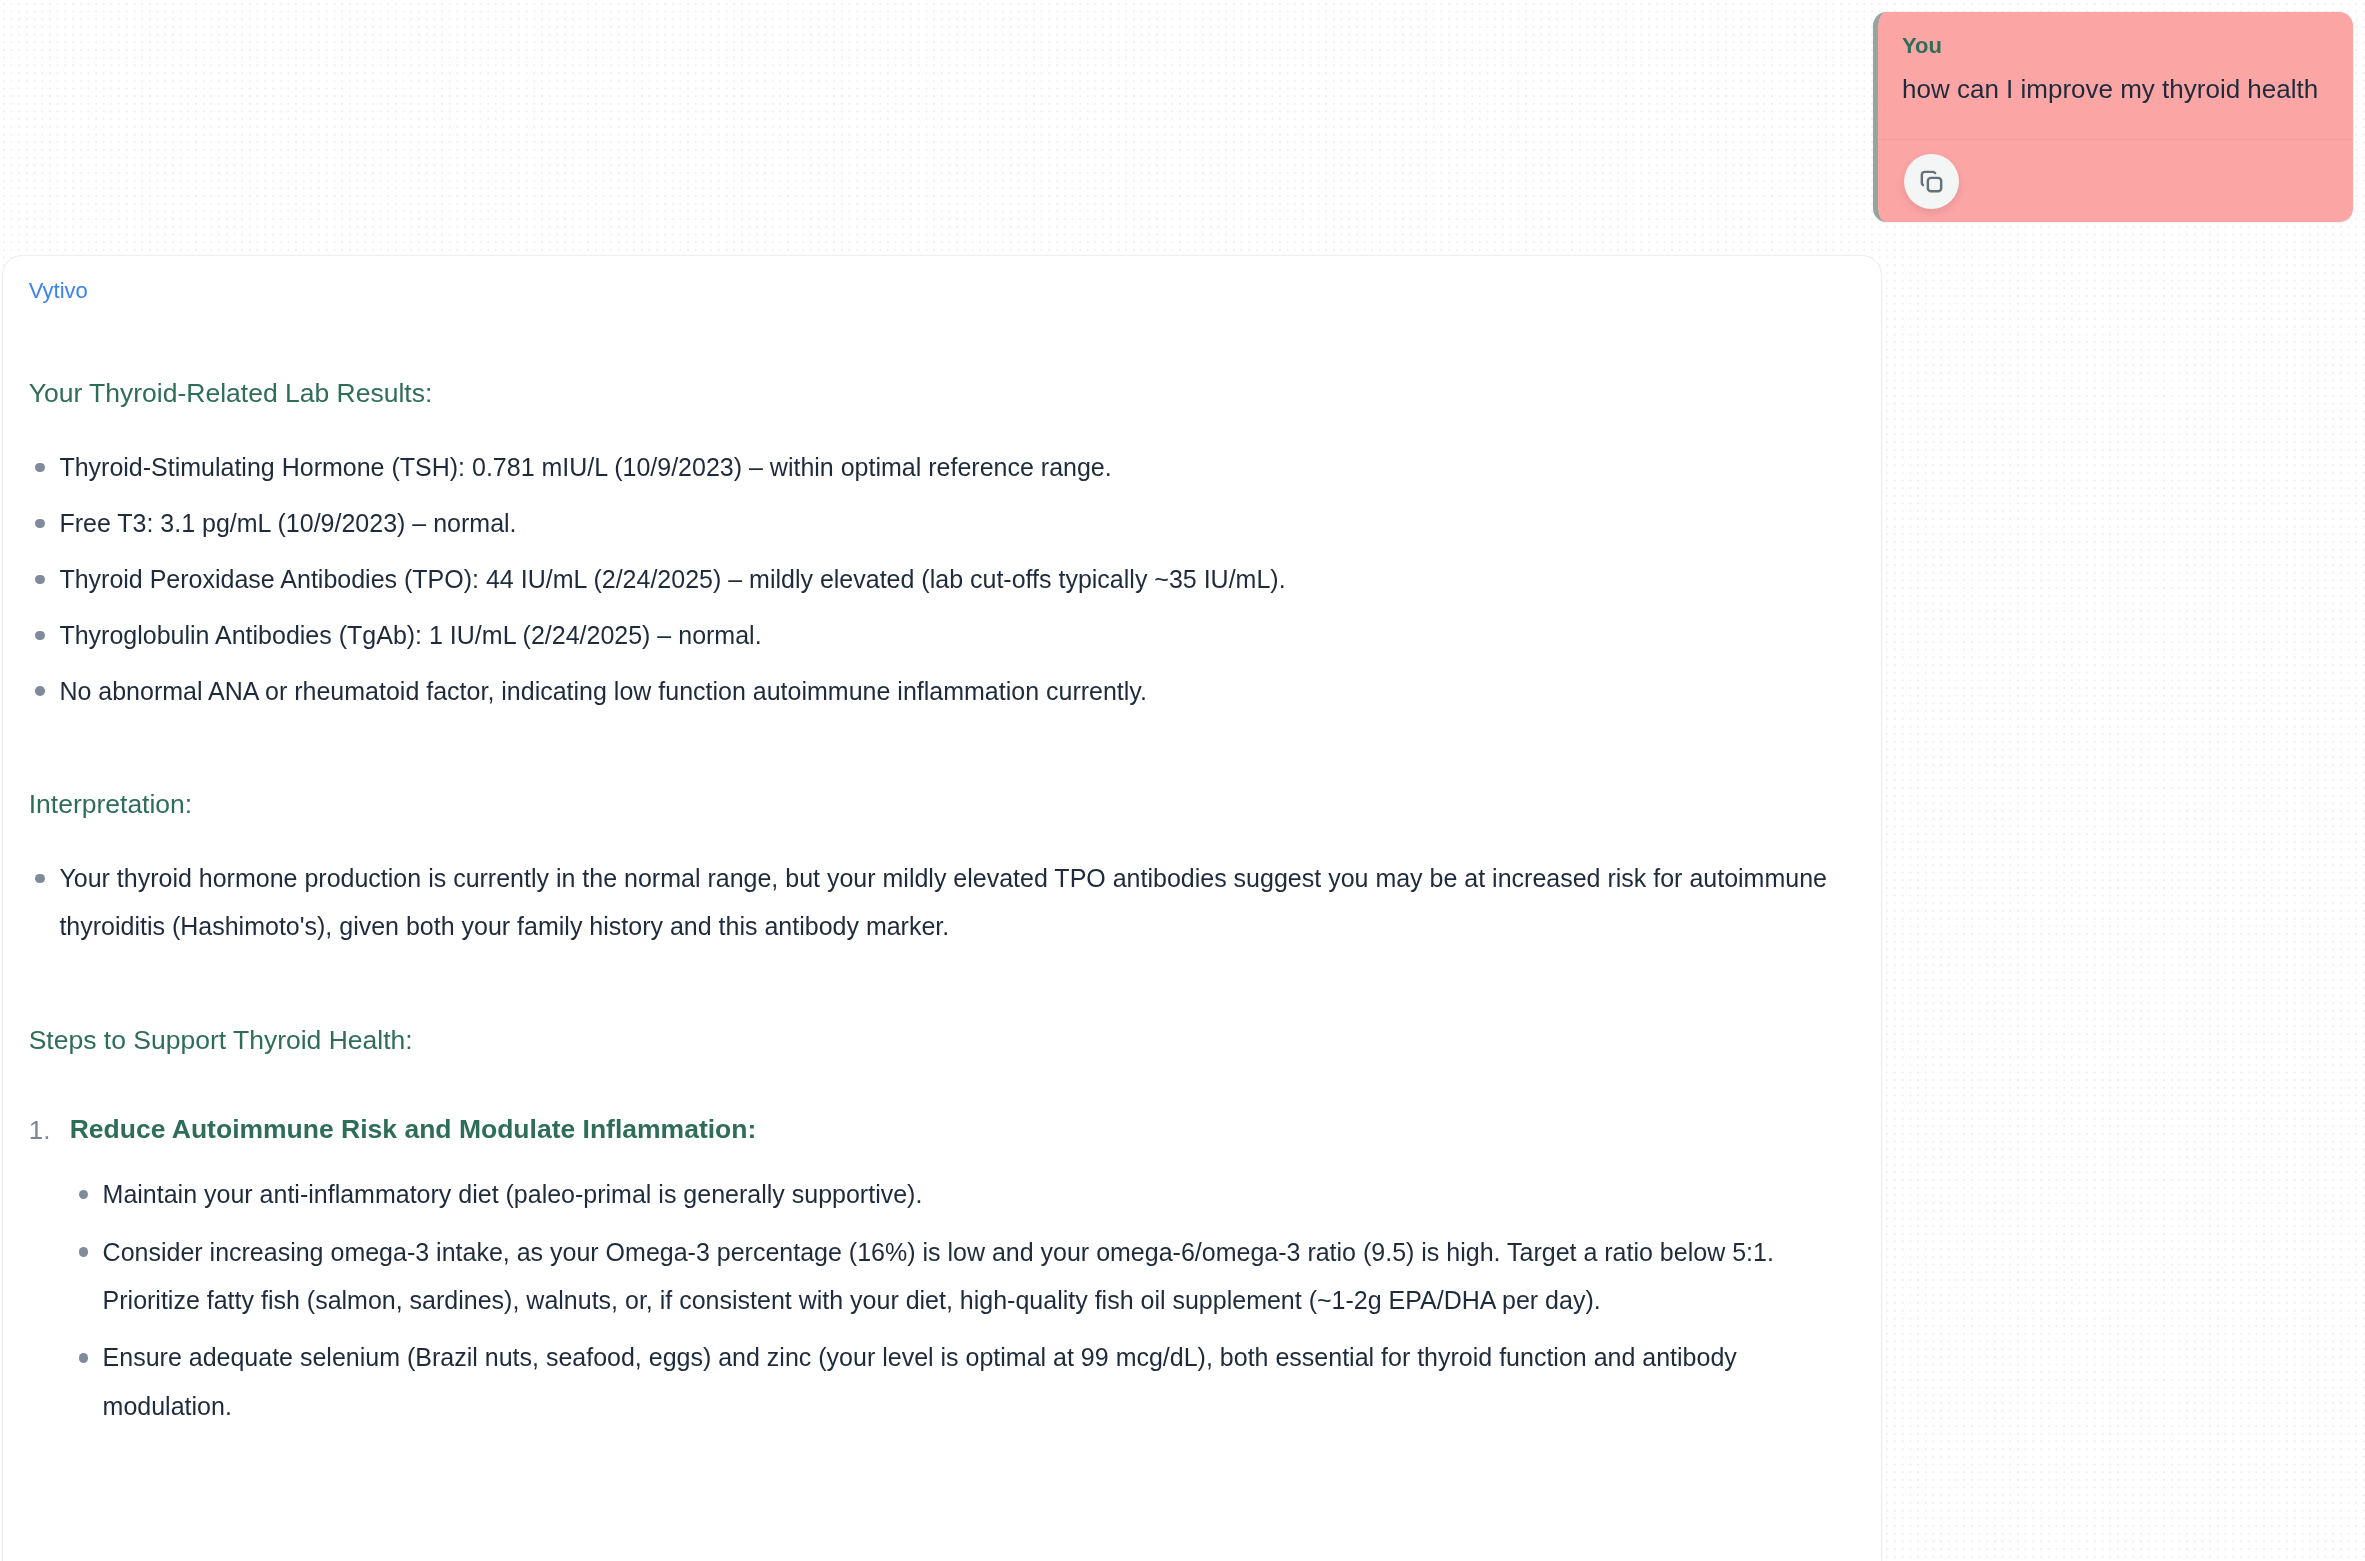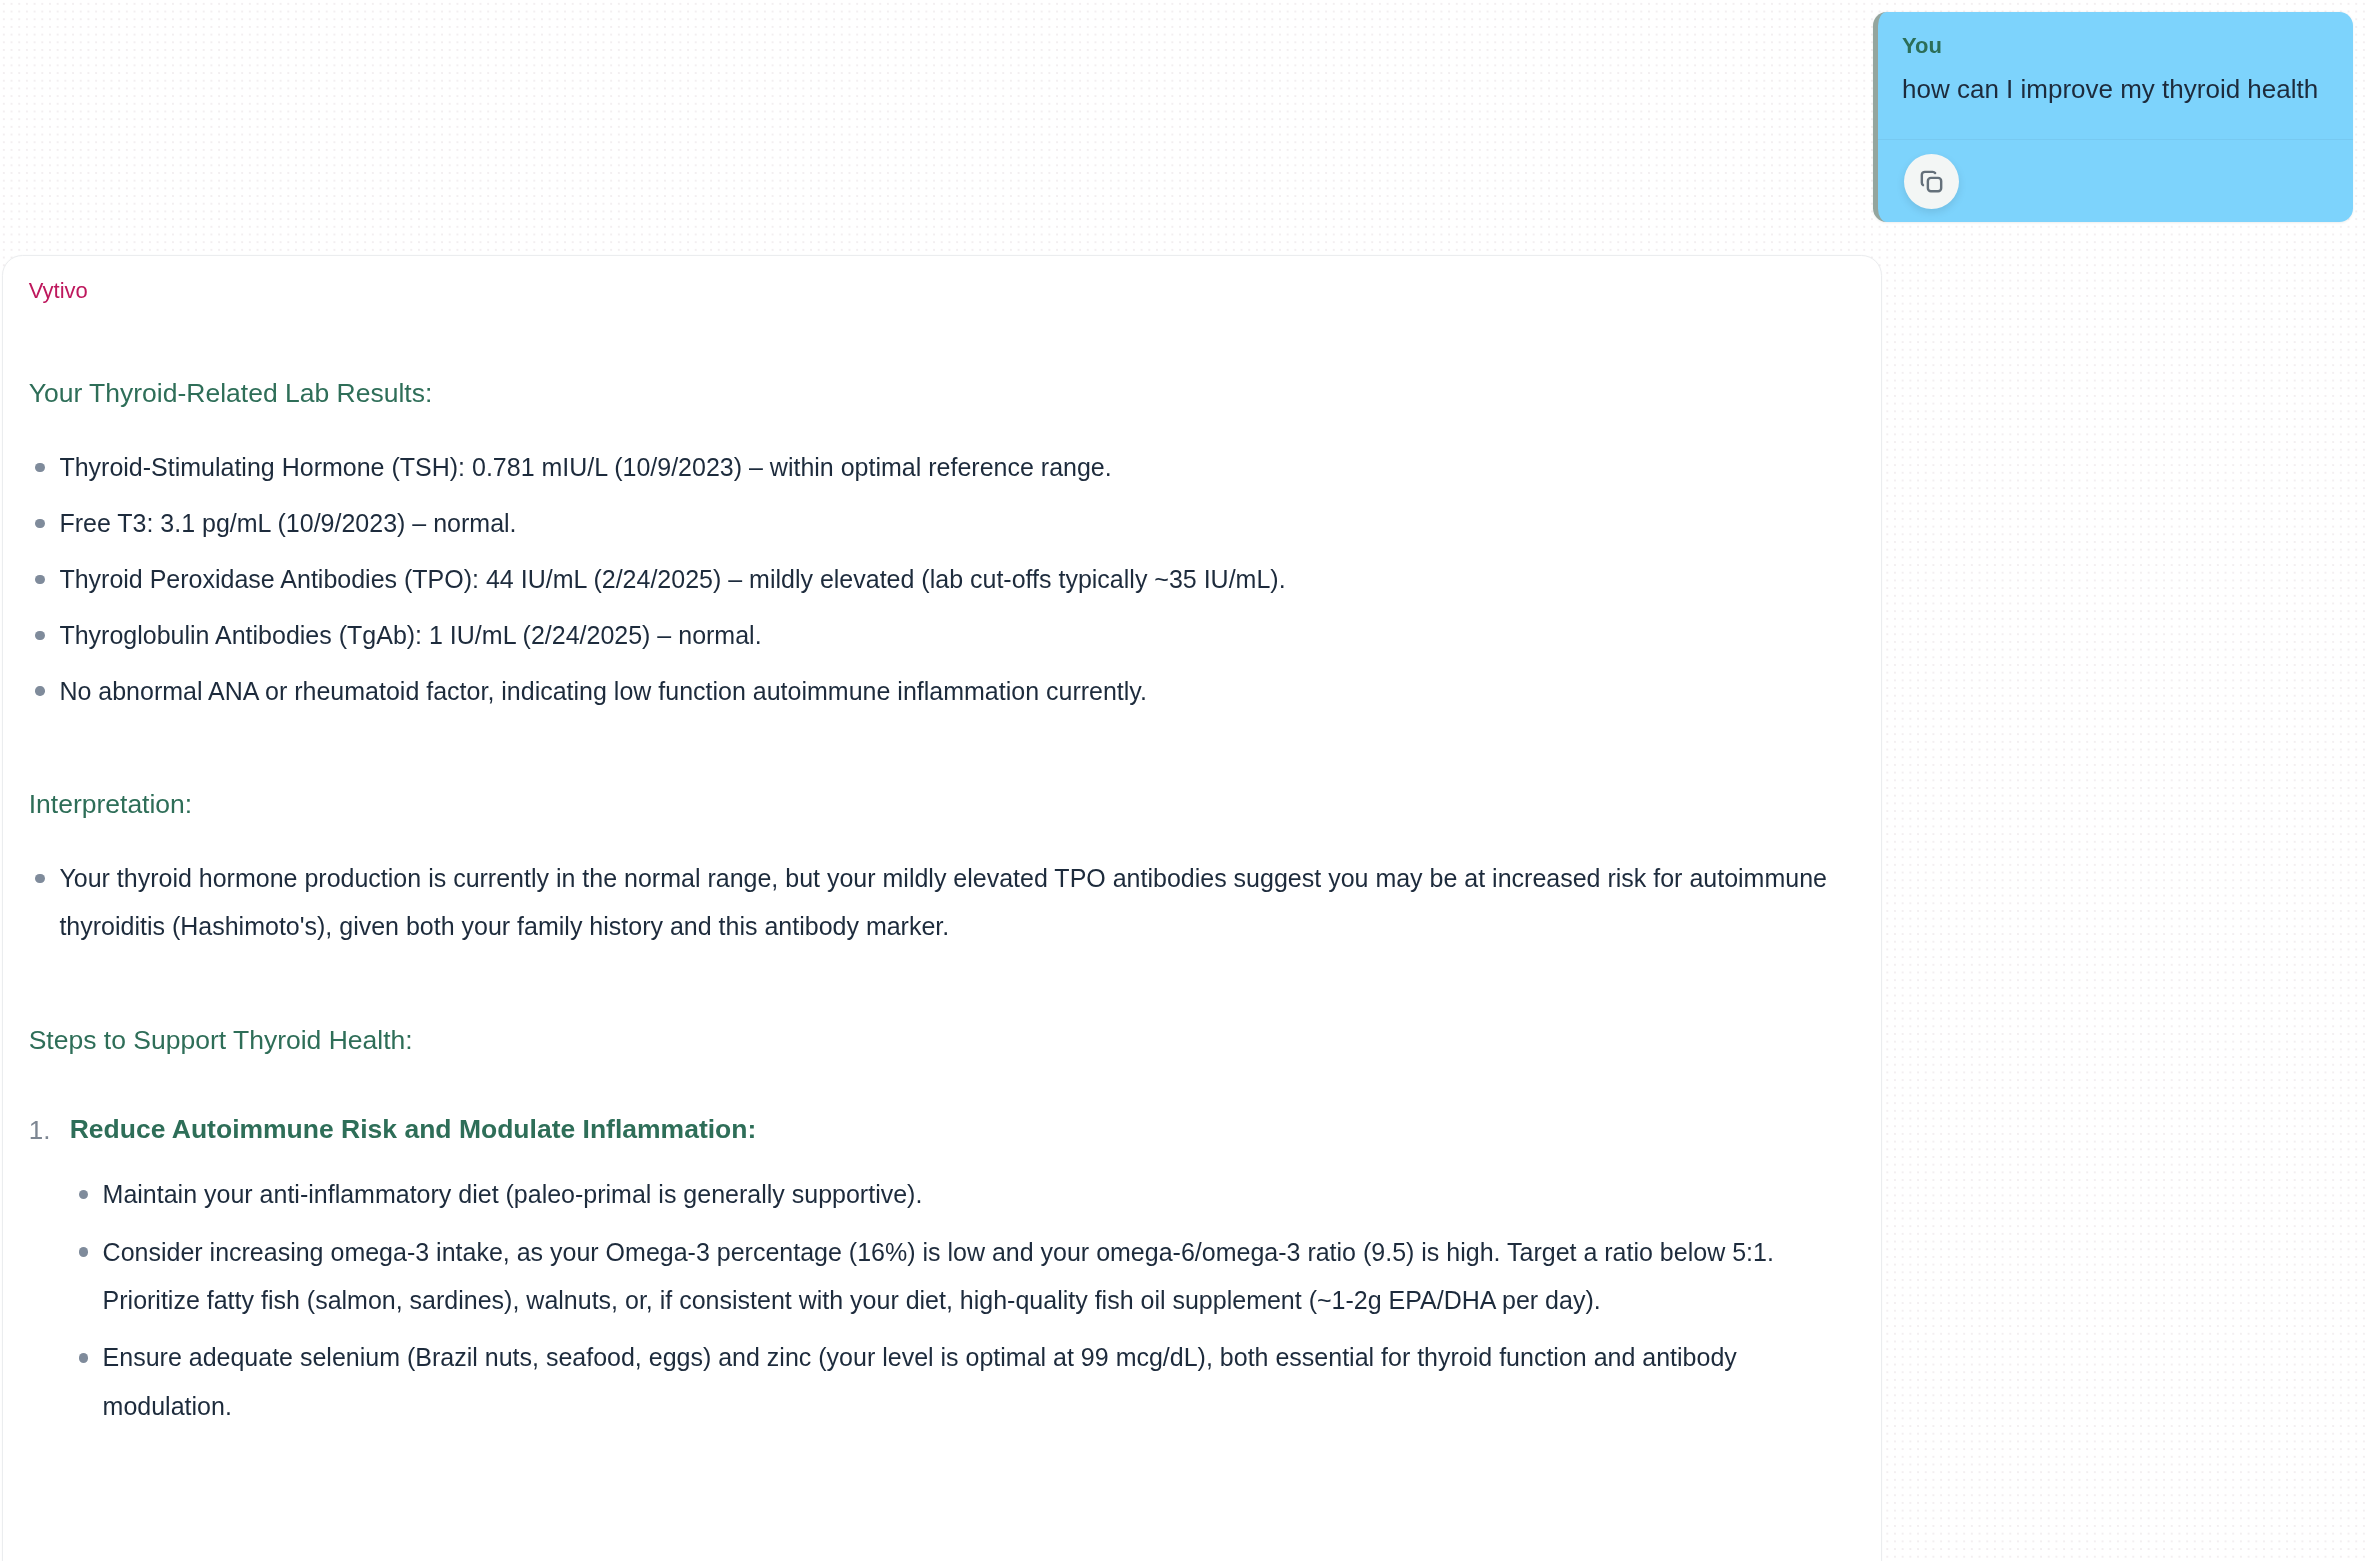--- a/index.html
+++ b/index.html
@@ -11,21 +11,21 @@
     background-image: radial-gradient(circle, rgba(214,201,207,0.30) 1.2px, transparent 1.4px);
     background-size: 7.7px 7.7px;
     color: #1d2b3c;
   }
 
   
   .user-bubble {
     position: absolute;
     top: 12px; left: 1873px;
     width: 480px; height: 210px;
-    background: #7dd3fc;
+    background: #fca5a5;
     border-left: 5.1px solid #94a59e;
     border-radius: 13.7px;
     box-shadow: 0 0.9px 2.6px rgba(0,0,0,0.07);
   }
   .bubble-top {
     padding: 20.5px 24px 0 24px;
     height: 128px;
     border-bottom: 0.9px solid rgba(0,0,0,0.045);
   }
   .bubble-sender {
@@ -55,21 +55,21 @@
     position: absolute;
     top: 255px; left: 1.7px;
     width: 1880px; height: 1368px;
     background: #ffffff;
     border: 0.9px solid #ebedef;
     border-radius: 20.5px;
     box-shadow: 0 0.9px 1.7px rgba(0,0,0,0.04);
     padding: 22px 26px 51px 26px;
   }
   .assistant-name {
-    color: #be185d;
+    color: #3b82f6;
     font-size: 22px;
     margin-bottom: 29px;
   }
   .intro {
     font-size: 26px;
     line-height: 1.25;
     padding-left: 3.4px;
   }
   .section-heading {
     color: #2e6e58;

